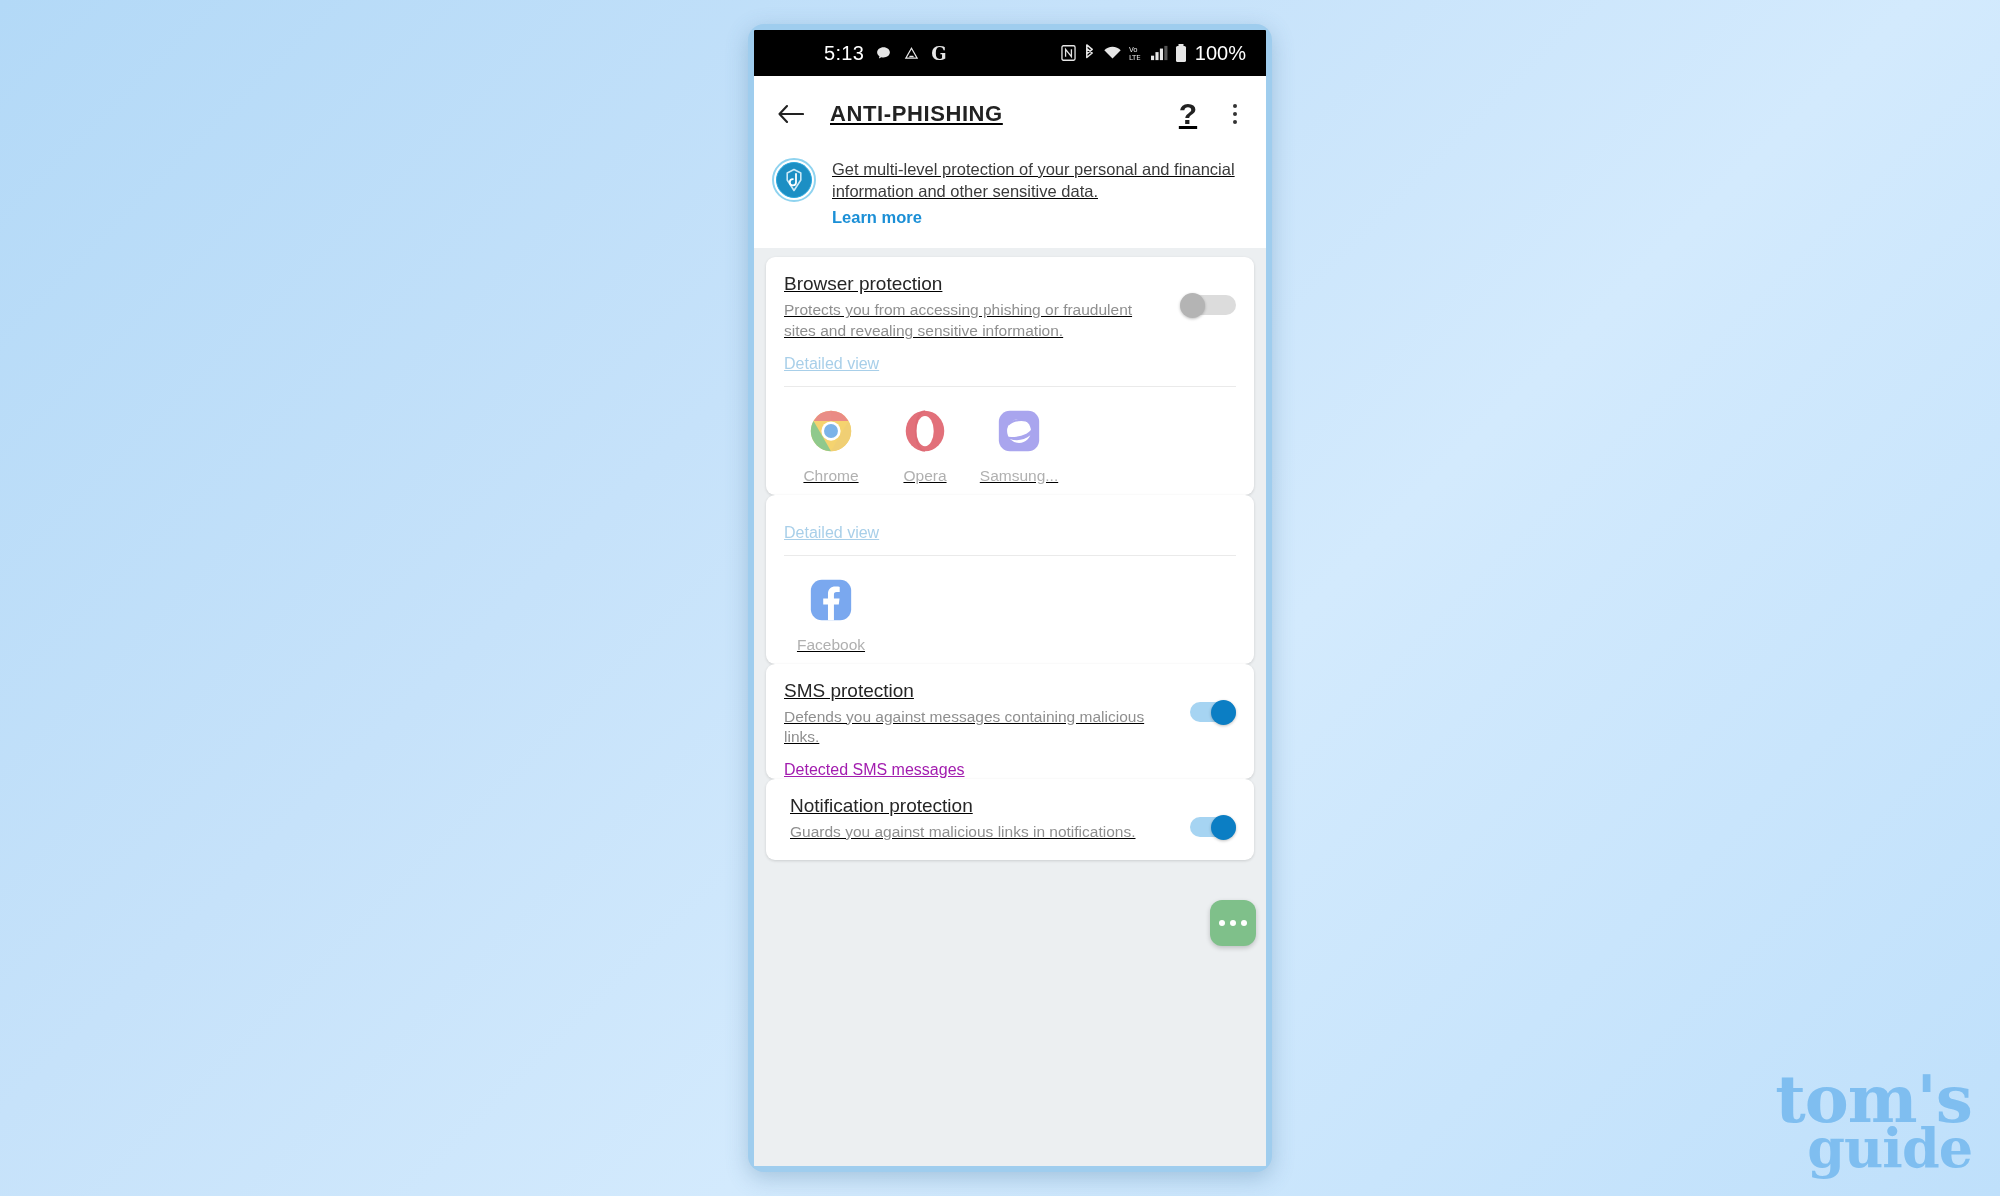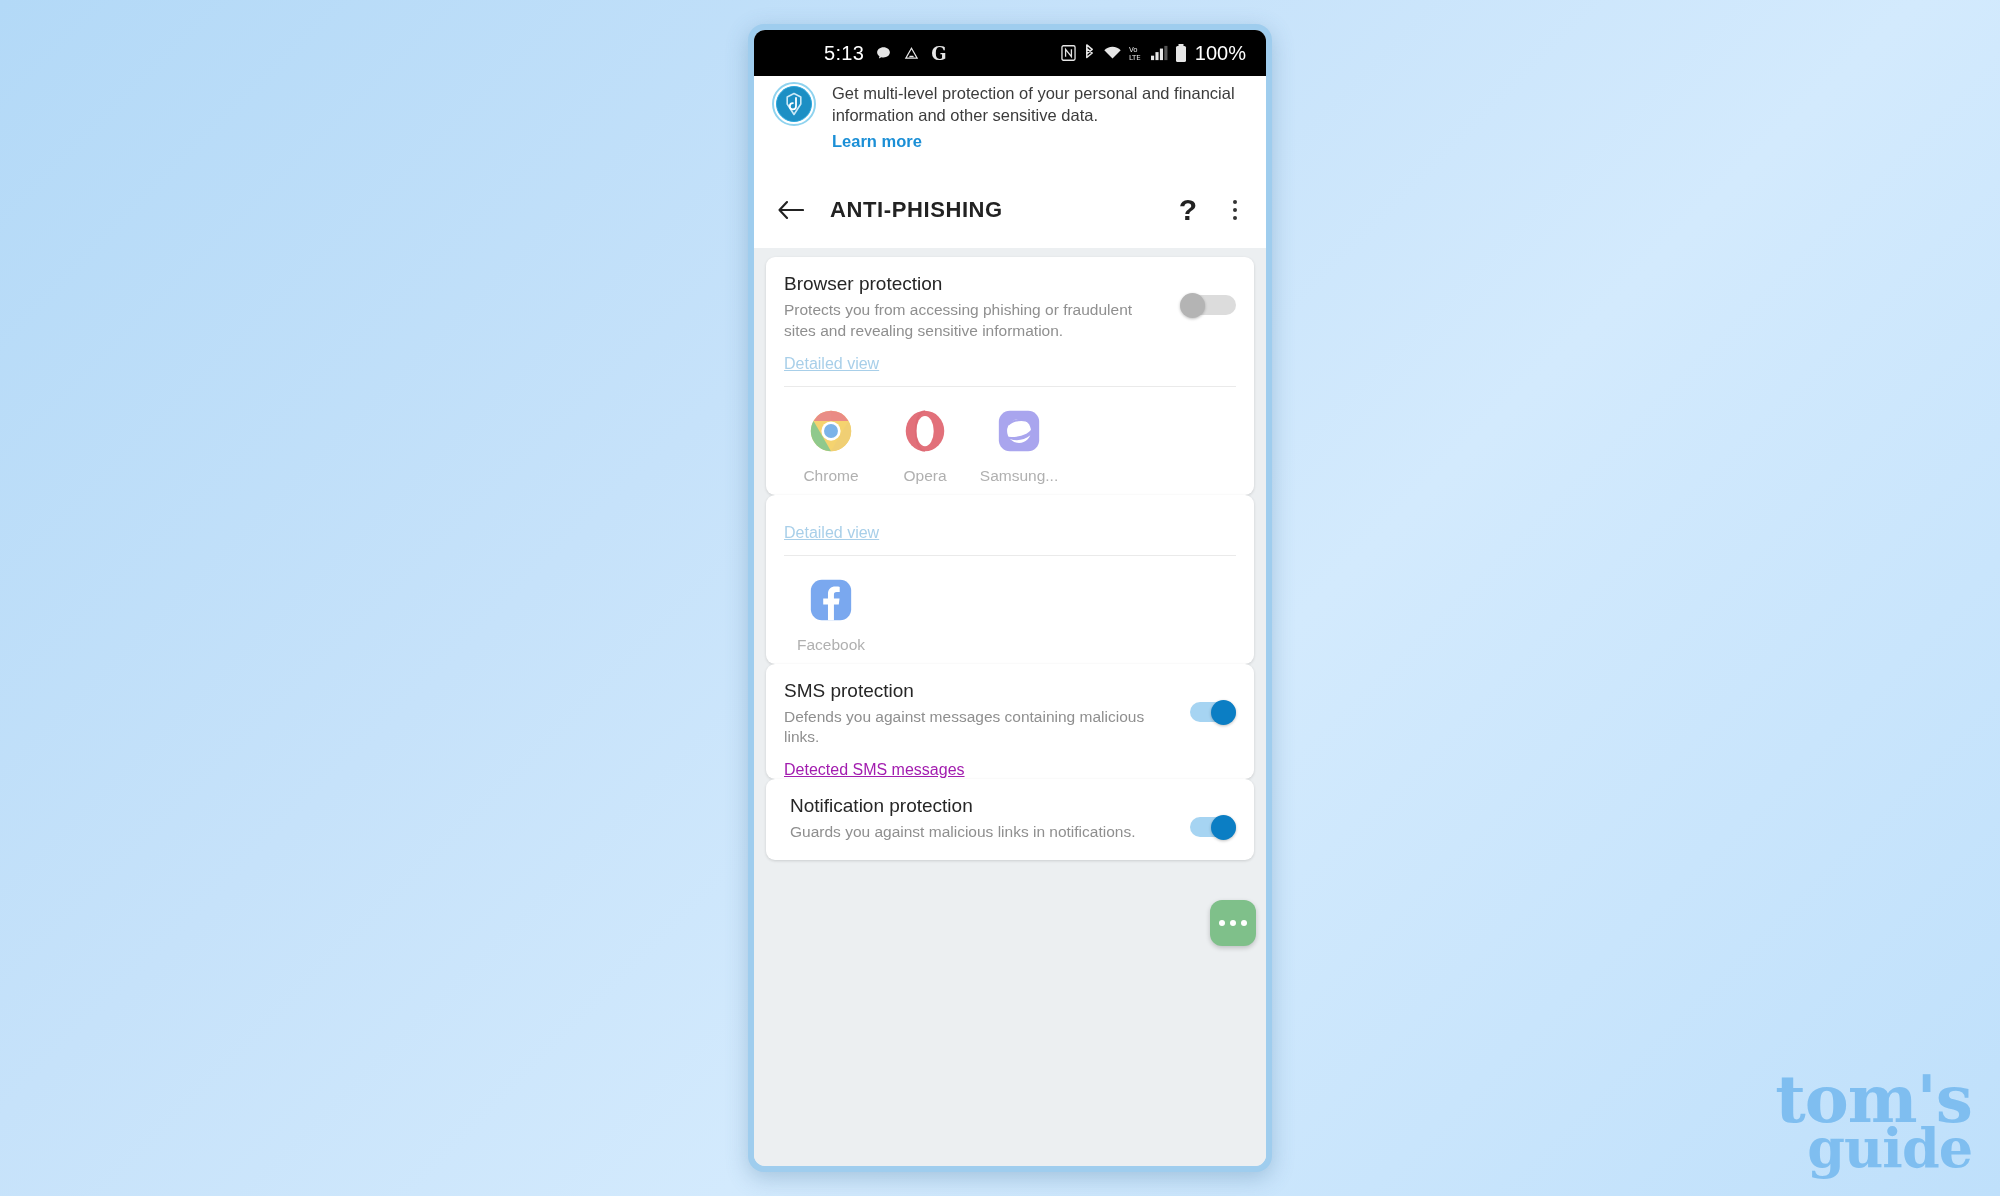--- a/index.html
+++ b/index.html
@@ -42,26 +42,27 @@
     height: 1148px;
     background: #9fcdee;
     border-radius: 16px;
     box-shadow: 0 6px 22px rgba(60,110,150,0.30);
     padding: 6px;
     box-sizing: border-box;
   }
   #screen {
     width: 100%;
     height: 100%;
-    border-radius: 11px;
+    border-radius: 1px;
     overflow: hidden;
     background: #eceff1;
     display: flex;
     flex-direction: column;
     position: relative;
+    text-decoration: underline;
   }
 
   
   #statusbar {
     height: 46px;
     background: #000;
     color: #fff;
     display: flex;
     align-items: center;
     padding: 0 14px;
@@ -245,51 +246,51 @@
         <span class="sicon">
           <svg width="12" height="19" viewBox="0 0 12 19">
               <rect x="3.5" y="0" width="5" height="2" fill="#e6e6e6"></rect>
               <rect x="1" y="2" width="10" height="16" rx="1.6" fill="#e6e6e6"></rect>
             </svg>
         </span>
         <span class="batt-pct">100%</span>
       </div>
     </div>
 
+    <div id="appbar">
+      <div id="back-btn">
+        <svg width="26" height="20" viewBox="0 0 26 20">
+            <path d="M9 2 1.5 10 9 18M1.5 10H25" fill="none" stroke="#222" stroke-width="2.1" stroke-linecap="round" stroke-linejoin="round"></path>
+          </svg>
+      </div>
+      <div id="app-title">ANTI-PHISHING</div>
+      <div id="appbar-actions">
+        <div id="help-btn">?</div>
+        <div id="overflow-btn">
+            <i></i>
+            <i></i>
+            <i></i>
+          </div>
+      </div>
+    </div>
+
     <div id="banner">
       <div style="flex:none;">
         <svg width="44" height="44" viewBox="0 0 44 44">
           <circle cx="22" cy="22" r="21" fill="none" stroke="#8fd3ef" stroke-width="2"></circle>
           <circle cx="22" cy="22" r="17.5" fill="#1c8fc4"></circle>
           <circle cx="22" cy="22" r="17.5" fill="none" stroke="#2aa7dd" stroke-width="1"></circle>
           <path d="M22 11.5 28.8 15v7L22 32.5 15.2 22v-7z" fill="none" stroke="#cbe9f7" stroke-width="1.6" stroke-linejoin="round"></path>
           <path d="M24 16v8.2a3.1 3.1 0 1 1-3.1-3.1" fill="none" stroke="#ffffff" stroke-width="1.8" stroke-linecap="round"></path>
         </svg>
       </div>
       <div id="banner-text">
         <span>Get multi-level protection of your personal and financial information and other sensitive data.</span>
         <br>
         <span id="banner-link">Learn more</span>
-      </div>
-    </div>
-
-    <div id="appbar">
-      <div id="back-btn">
-        <svg width="26" height="20" viewBox="0 0 26 20">
-            <path d="M9 2 1.5 10 9 18M1.5 10H25" fill="none" stroke="#222" stroke-width="2.1" stroke-linecap="round" stroke-linejoin="round"></path>
-          </svg>
-      </div>
-      <div id="app-title">ANTI-PHISHING</div>
-      <div id="appbar-actions">
-        <div id="help-btn">?</div>
-        <div id="overflow-btn">
-            <i></i>
-            <i></i>
-            <i></i>
-          </div>
       </div>
     </div>
 
     <div id="content">
 
       <div id="fab">
           <i></i>
           <i></i>
           <i></i>
         </div>

